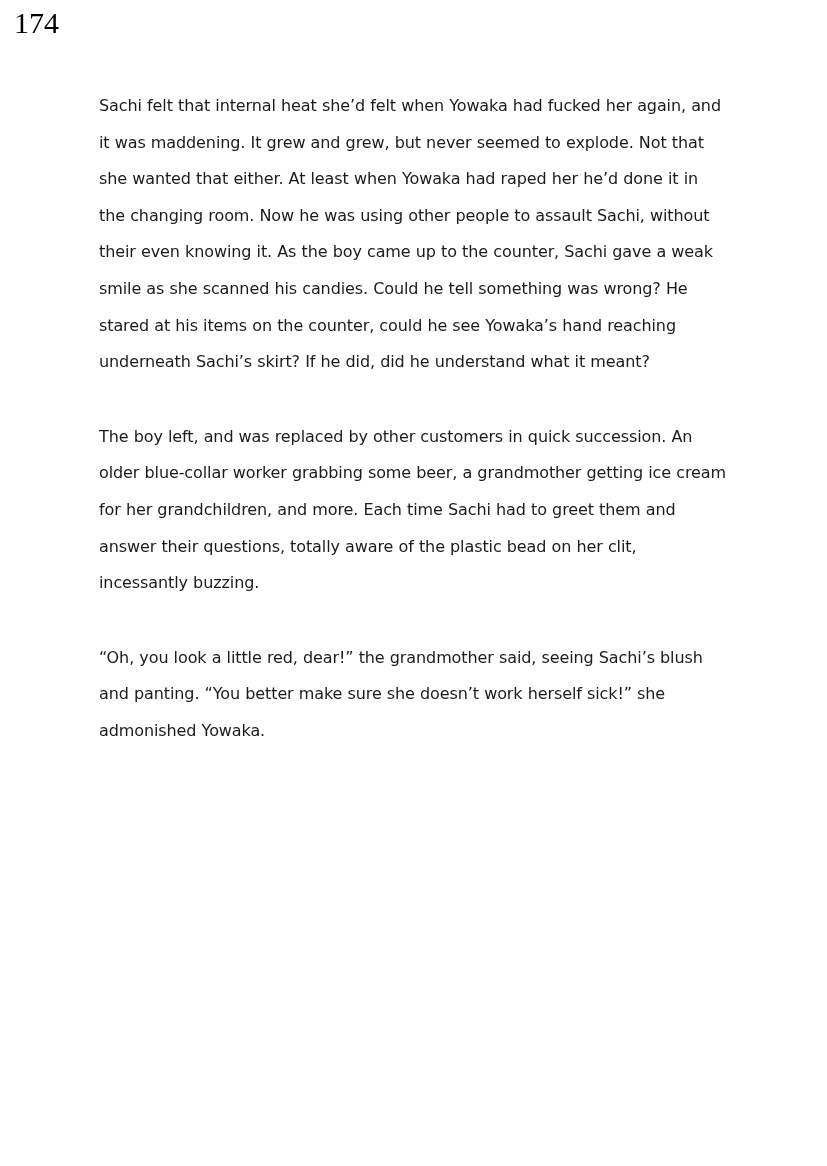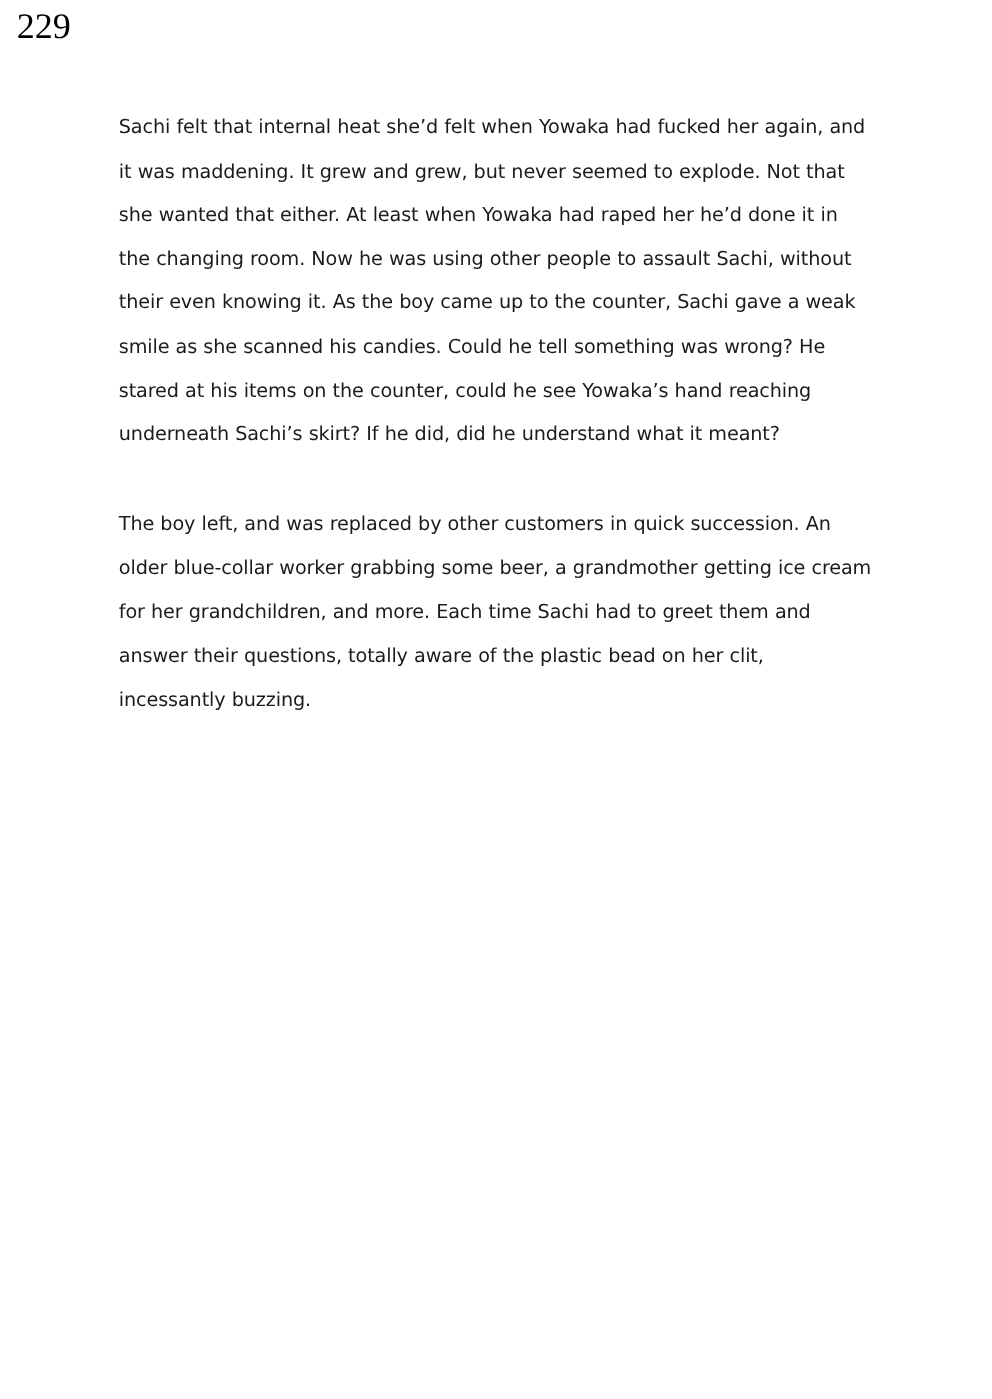--- a/index.html
+++ b/index.html
@@ -42,20 +42,21 @@
   }
   .body-text p:last-child {
     margin-bottom: 0;
   }
 </style>
 </head>
 <body>
 
 <div class="page">
 
-  <div class="page-number">229</div>
+  <div class="page-number">174</div>
 
   <div class="body-text">
     <p>Sachi felt that internal heat she’d felt when Yowaka had fucked her again, and it was maddening. It grew and grew, but never seemed to explode. Not that she wanted that either. At least when Yowaka had raped her he’d done it in the changing room. Now he was using other people to assault Sachi, without their even knowing it. As the boy came up to the counter, Sachi gave a weak smile as she scanned his candies. Could he tell something was wrong? He stared at his items on the counter, could he see Yowaka’s hand reaching underneath Sachi’s skirt? If he did, did he understand what it meant?</p>
     <p>The boy left, and was replaced by other customers in quick succession. An older blue-collar worker grabbing some beer, a grandmother getting ice cream for her grandchildren, and more. Each time Sachi had to greet them and answer their questions, totally aware of the plastic bead on her clit, incessantly buzzing.</p>
+    <p>“Oh, you look a little red, dear!” the grandmother said, seeing Sachi’s blush and panting. “You better make sure she doesn’t work herself sick!” she admonished Yowaka.</p>
   </div>
 
 </div>
 
 </body></html>

